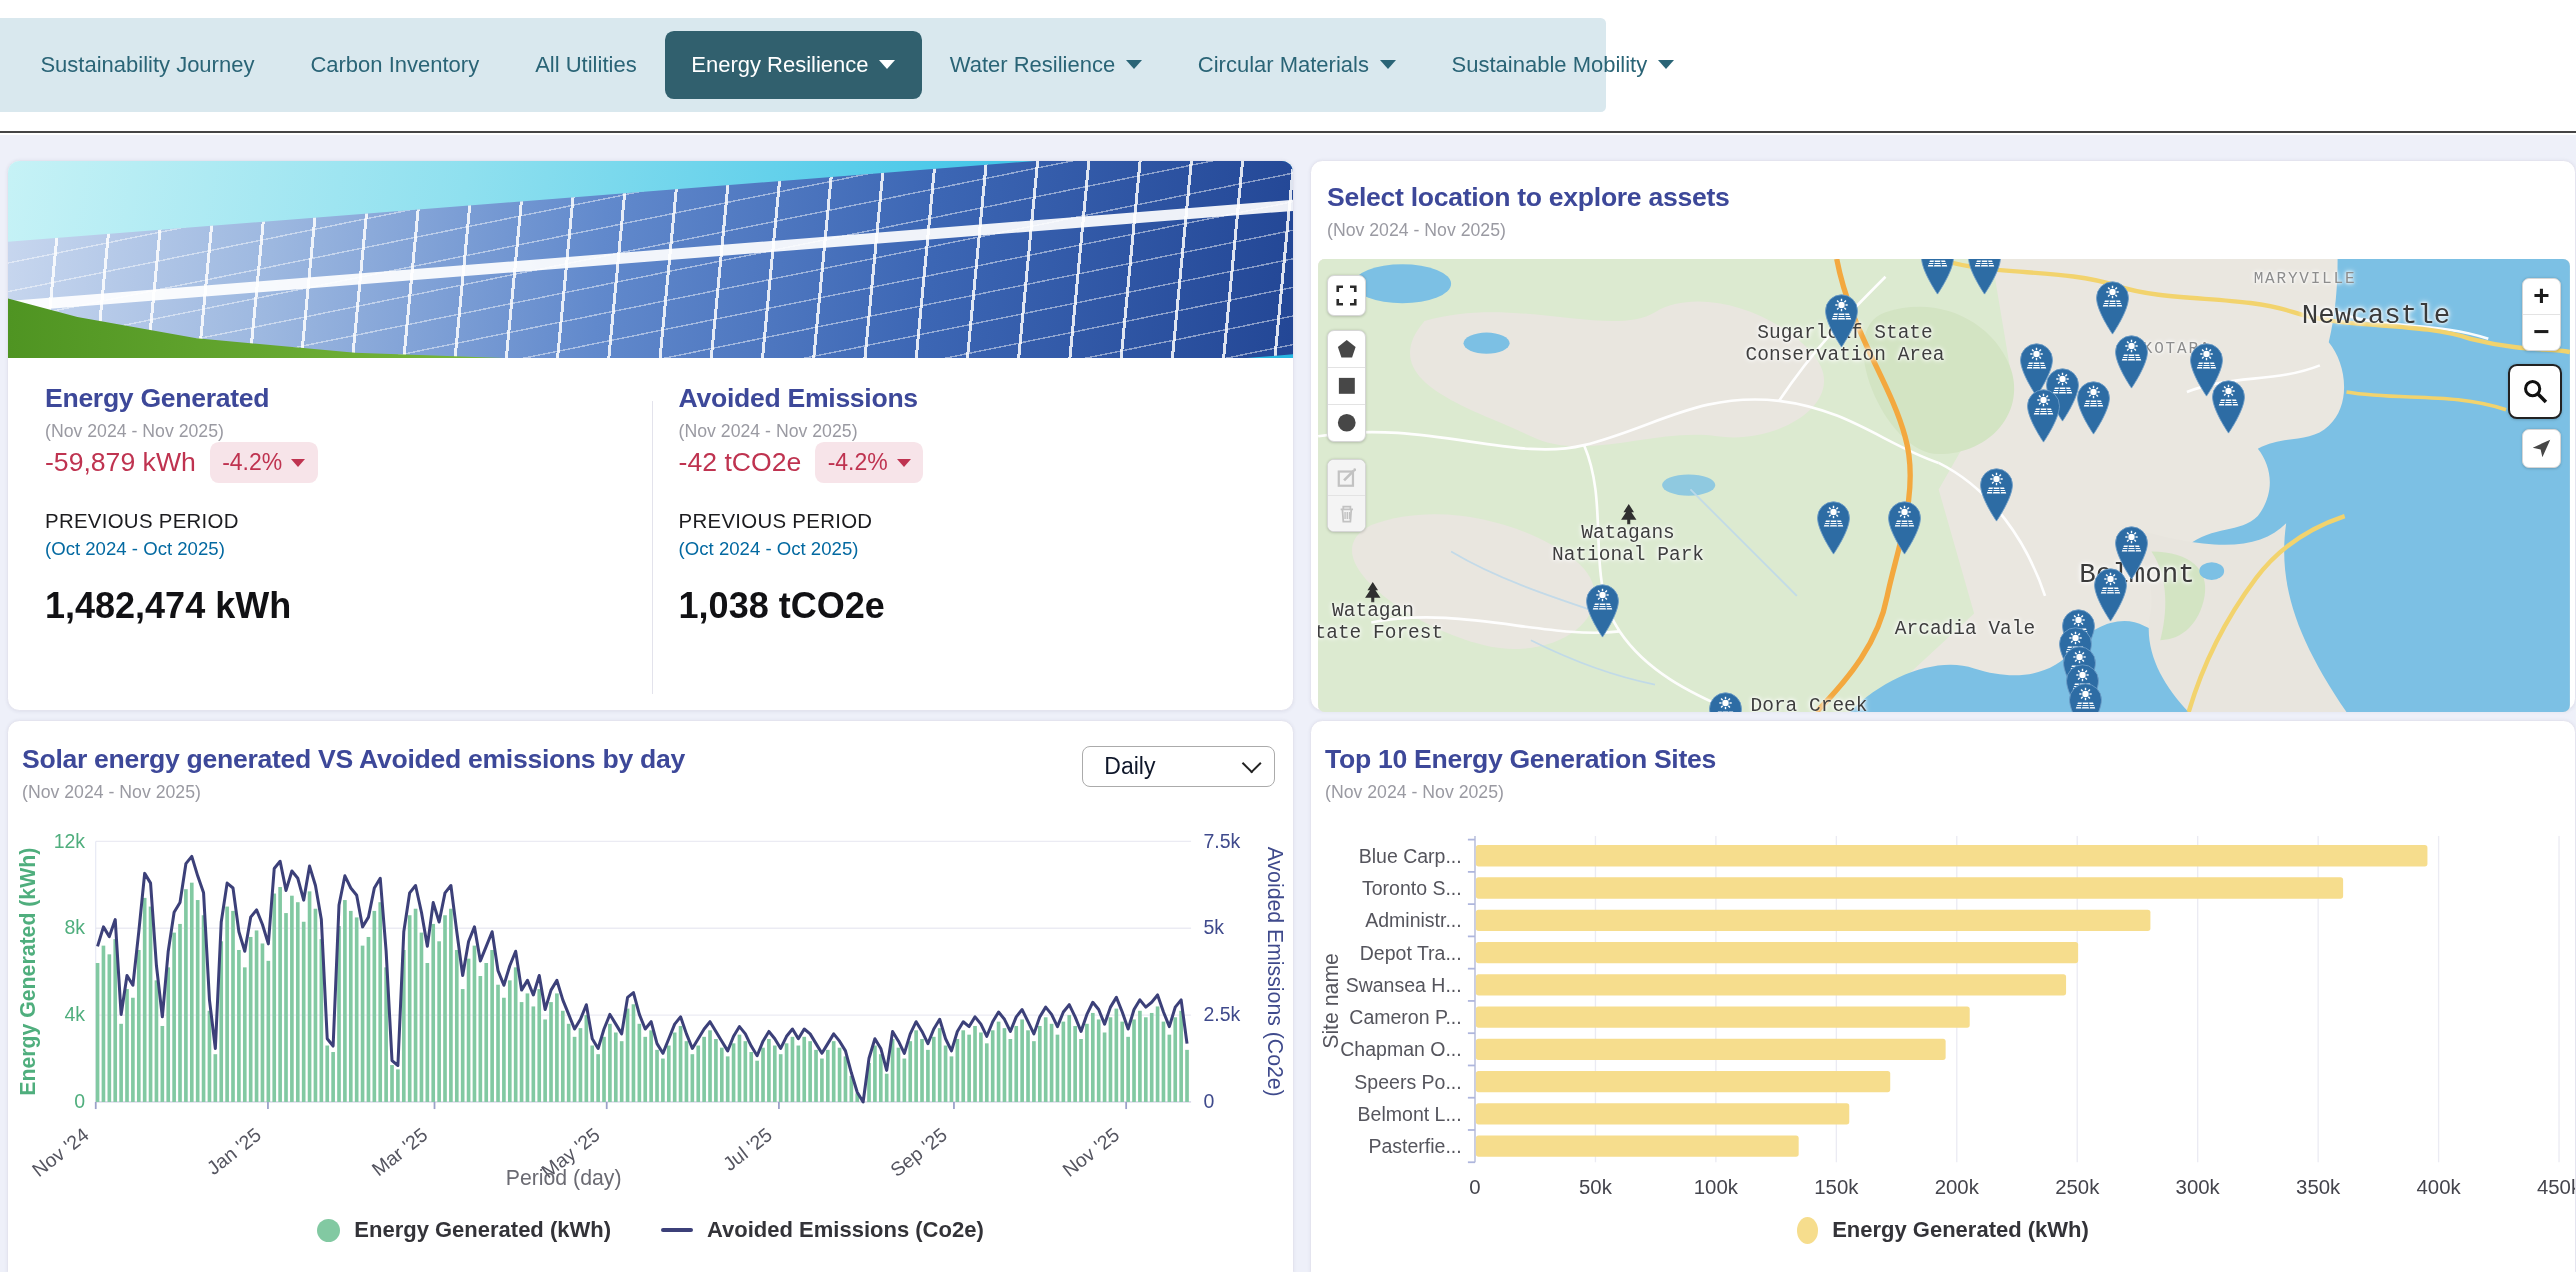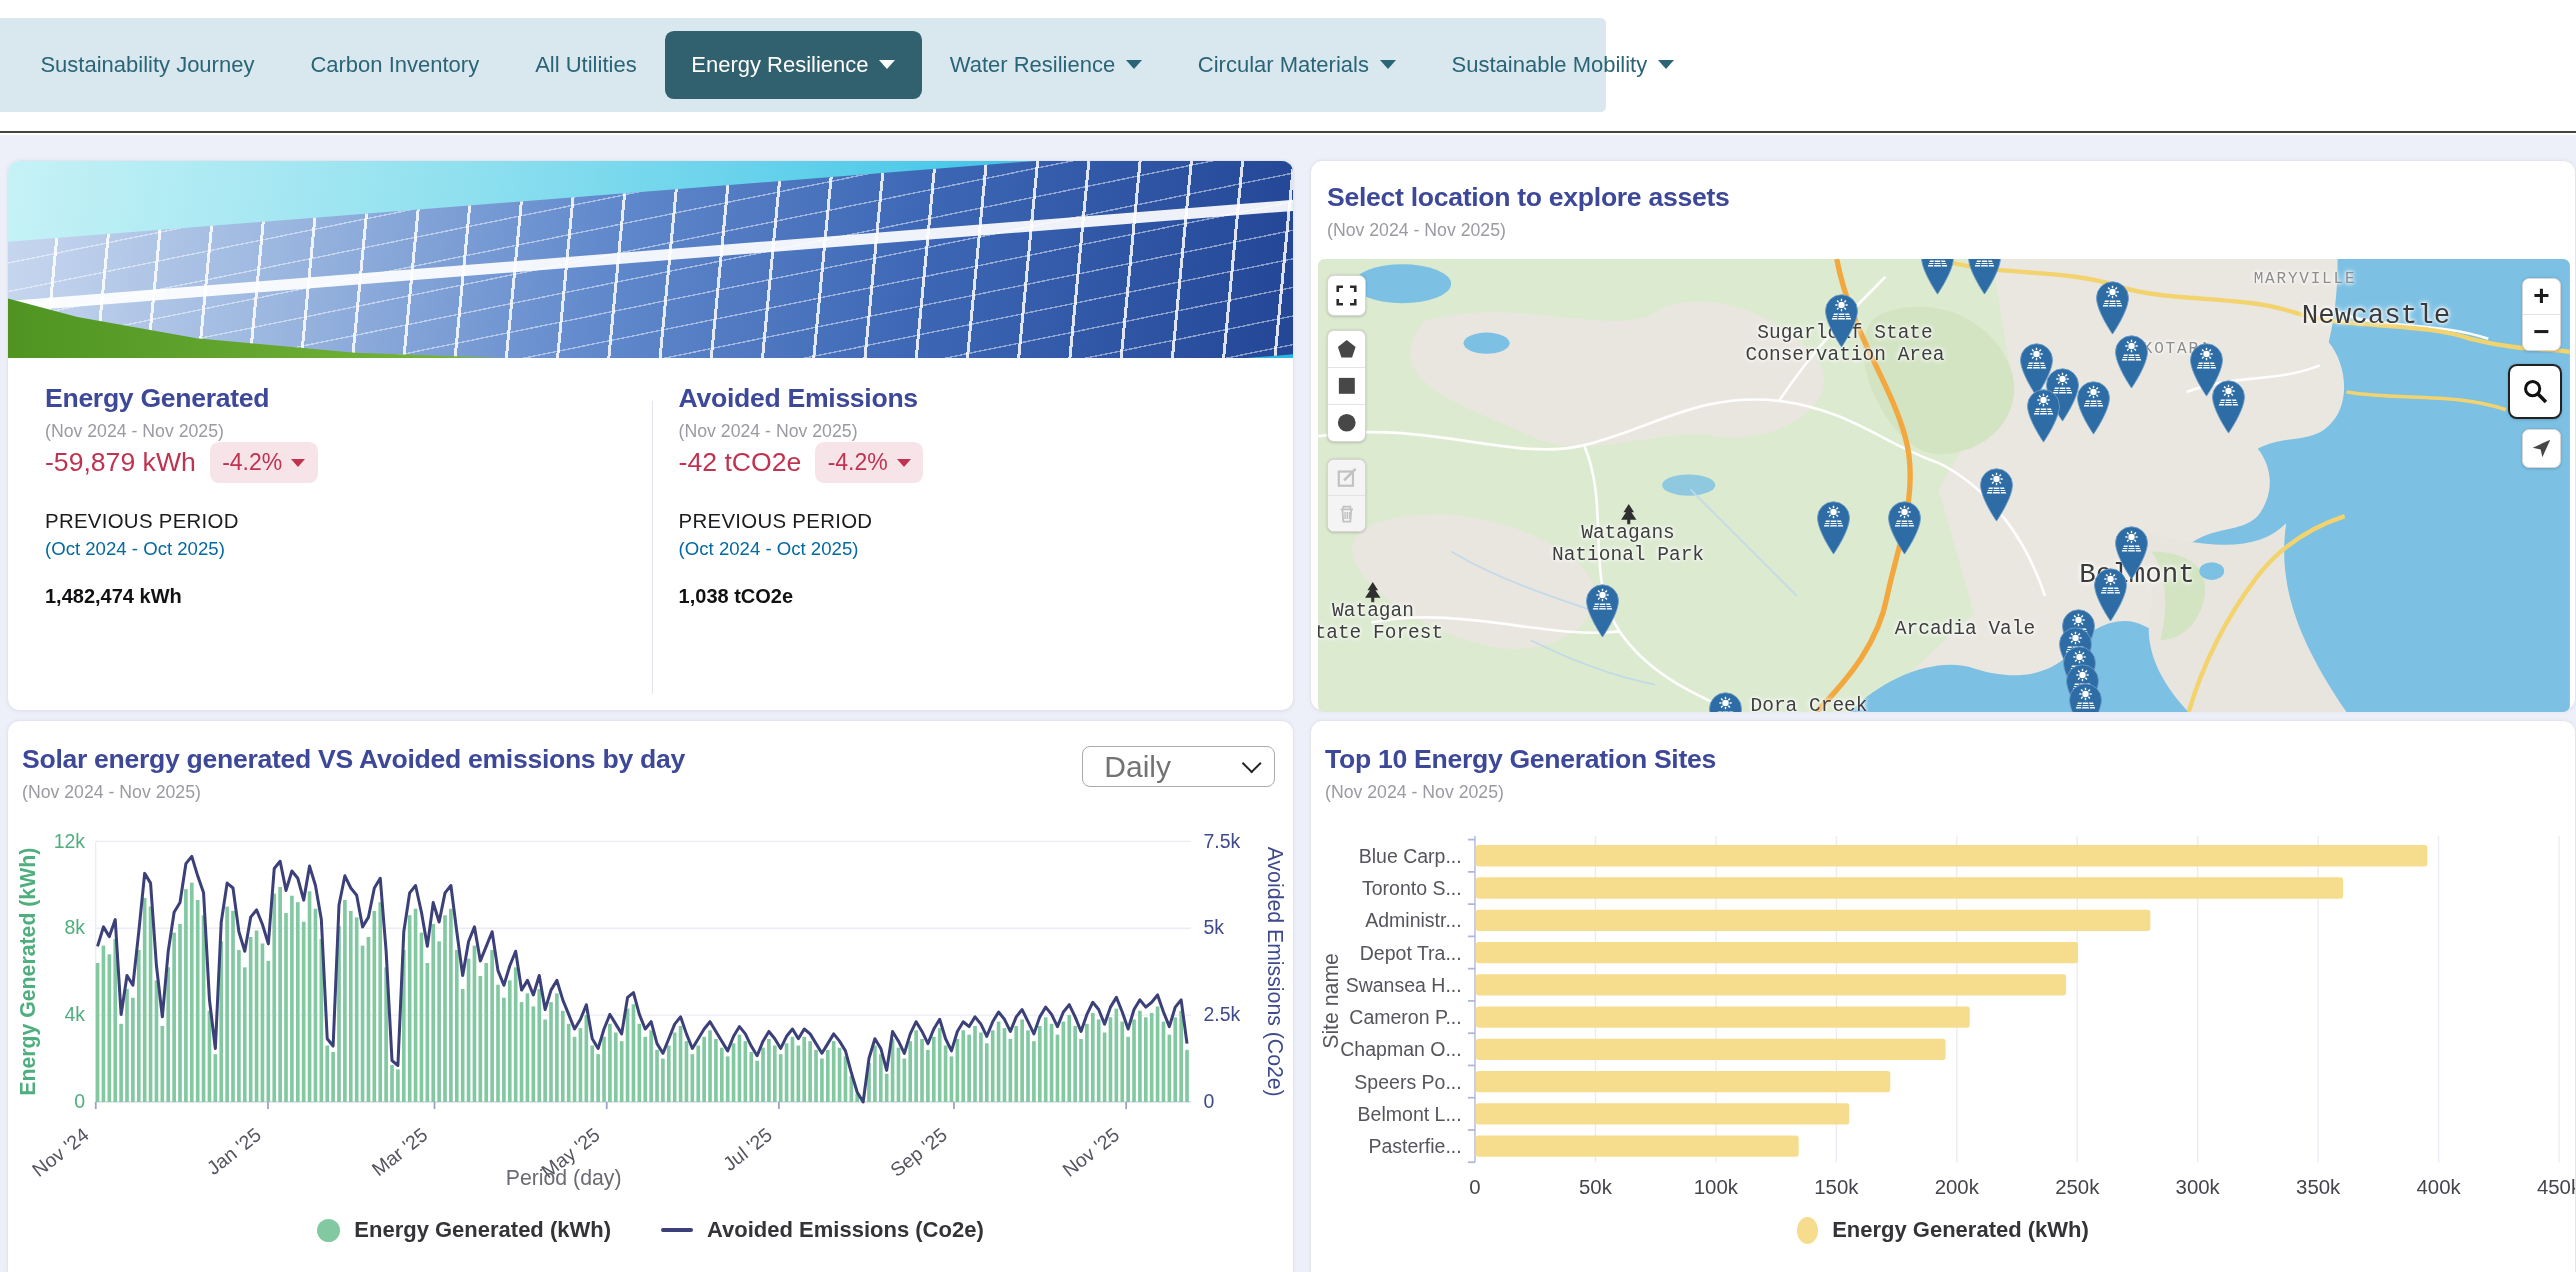--- a/index.html
+++ b/index.html
@@ -45,41 +45,41 @@
   .stat-divider{position:absolute;left:644px;top:43px;width:0.9px;height:293px;background:#e3e3ec;}
   .stat-value-row{margin-top:32px;display:flex;align-items:baseline;gap:12.4px;}
   .stat-value{font-size:39px;font-weight:bold;color:#111114;letter-spacing:-0.4px;}
   .stat-unit{font-size:25px;font-weight:bold;color:#111114;}
   .delta-row{display:flex;align-items:center;gap:14px;}
   .delta-text{color:#bf3350;font-size:26.6px;}
   .delta-badge{background:#f7e4e9;border-radius:8.9px;padding:7px 12.4px;display:flex;align-items:center;gap:8.9px;color:#bf3350;font-size:23px;}
   .delta-badge .dcaret{width:0;height:0;border-left:7px solid transparent;border-right:7px solid transparent;border-top:8.9px solid #bf3350;}
   .prev-label{margin-top:26.6px;font-size:20.4px;color:#1c1c1f;letter-spacing:0.3px;}
   .prev-period{margin-top:5.3px;font-size:18.6px;color:#0369a1;}
-  .prev-value{margin-top:25px;font-size:20px;font-weight:bold;color:#111114;}
+  .prev-value{margin-top:25px;font-size:36px;font-weight:bold;color:#111114;}
 
   
   .map-head{position:absolute;left:16px;top:21px;}
   .map-wrap{position:absolute;left:7px;top:98px;width:1252px;height:453px;border-radius:7px;overflow:hidden;background:#eae7e0;}
   .map-label{position:absolute;transform:translate(-50%,-50%);color:#3e3e3e;text-shadow:0 0 2.7px #fff,0 0 4.4px #fff,0 0 6.2px #fff;white-space:nowrap;text-align:center;line-height:1.15;font-family:Liberation Mono, monospace;}
   .ml-town{font-size:19.5px;}
   .ml-big{font-size:27.5px;color:#3a3a3a;}
   .ml-caps{font-size:16px;letter-spacing:1.8px;color:#8d8d8d;}
   .map-btn{position:absolute;background:#fff;border:0.9px solid #d6d6d6;border-radius:7px;display:flex;align-items:center;justify-content:center;box-shadow:0 0.9px 2.7px rgba(0,0,0,.18);cursor:pointer;}
   .btn-group{position:absolute;background:#fff;border:0.9px solid #d6d6d6;border-radius:7px;box-shadow:0 0.9px 2.7px rgba(0,0,0,.18);overflow:hidden;}
   .btn-cell{display:flex;align-items:center;justify-content:center;border-bottom:0.9px solid #e3e3e3;cursor:pointer;}
   .btn-cell:last-child{border-bottom:none;}
   .btn-cell.disabled{background:#f4f4f4;cursor:default;}
   .zoom-glyph{font-size:28px;font-weight:bold;color:#1c1c1c;line-height:1;}
   .pin{position:absolute;width:39px;height:55px;}
 
   
   .chart-head{position:absolute;left:14px;top:23px;}
   .select-box{position:absolute;right:17.7px;top:25px;width:193px;height:41px;border:1.8px solid #ababab;border-radius:8px;background:#fff;display:flex;align-items:center;box-sizing:border-box;padding:0 17.7px 0 21px;cursor:pointer;}
-  .select-box .sel-text{font-size:30px;color:#737373;flex:1;}
+  .select-box .sel-text{font-size:23px;color:#0f172a;flex:1;}
   .select-box .chev{width:12.4px;height:12.4px;border-right:2.7px solid #222;border-bottom:2.7px solid #222;transform:rotate(45deg) translateY(-3.5px);}
   .legend-row{position:absolute;left:0;top:496px;width:100%;display:flex;justify-content:center;gap:50px;align-items:center;}
   .legend-item{display:flex;align-items:center;gap:14px;font-size:22px;font-weight:bold;color:#333338;}
   .lg-dot{width:23px;height:23px;border-radius:50%;}
   .lg-line{width:32px;height:4.4px;border-radius:2.7px;}
   .lg-ellipse{width:21px;height:26.6px;border-radius:50%;}
   svg text{font-family:"Liberation Sans",sans-serif;}
 </style>
 </head>
 <body>

